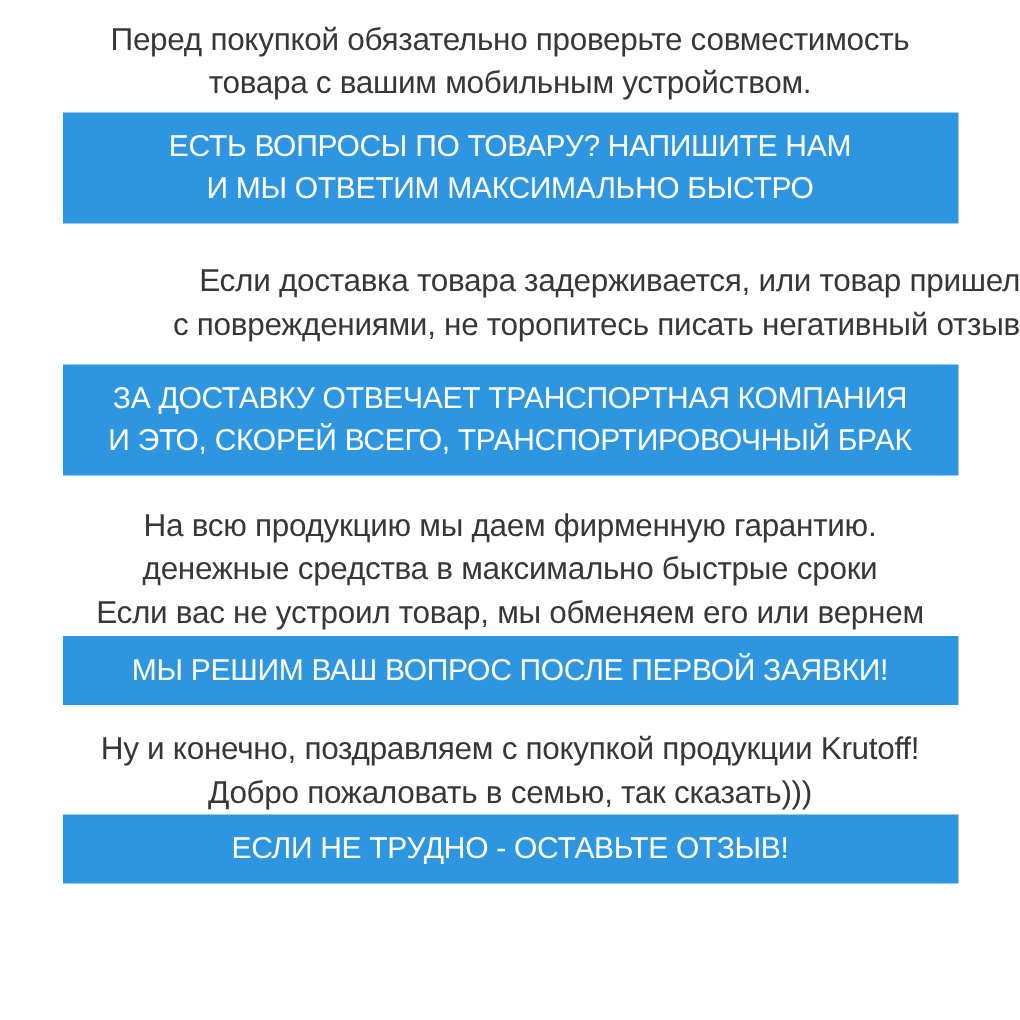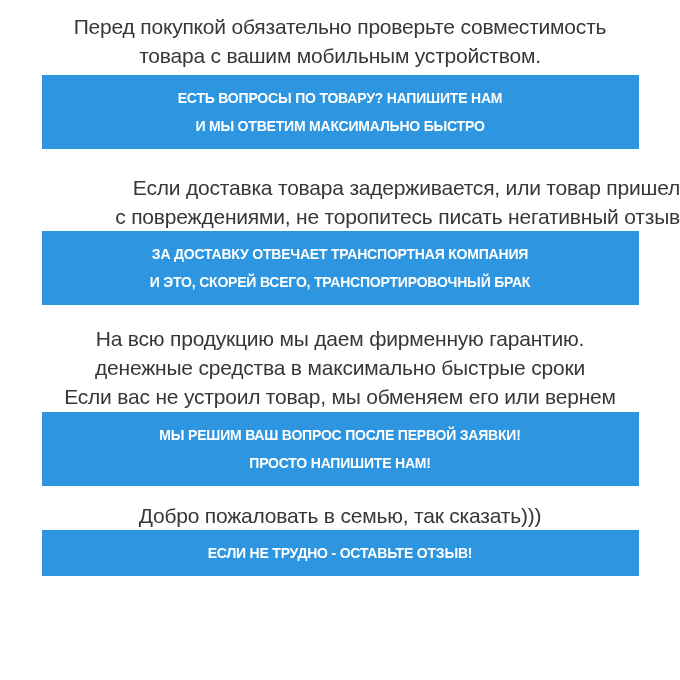--- a/index.html
+++ b/index.html
@@ -23,32 +23,32 @@
     line-height: 29px;
     letter-spacing: -0.2px;
     font-weight: 400;
   }
   .banner {
     width: 597px;
     box-sizing: border-box;
     background: var(--banner-blue, #2e96e0);
     color: var(--banner-text, #ffffff);
     text-align: center;
-    font-size: 14px;
+    font-size: 20px;
     line-height: 28px;
-    font-weight: 700;
+    font-weight: 400;
     letter-spacing: -0.2px;
     padding: 9px 0;
   }
   .text-line { display: block; white-space: nowrap; }
   
   .s1 { margin-top: 12px; }
   .s2 { margin-top: 5px;  }
   .s3 { margin-top: 24px; text-align: right; }
-  .s4 { margin-top: 0;  }
+  .s4 { margin-top: 12px;  }
   .s5 { margin-top: 19px; }
   .s6 { margin-top: 1px;  }
   .s7 { margin-top: 15px; }
   .s8 { margin-top: 0px;  }
 </style>
 </head>
 <body>
 
 <div class="poster">
 
@@ -73,24 +73,24 @@
   </div>
 
   <div class="text-block s5">
     <span class="text-line">На всю продукцию мы даем фирменную гарантию.</span>
     <span class="text-line">денежные средства в максимально быстрые сроки</span>
     <span class="text-line">Если вас не устроил товар, мы обменяем его или вернем</span>
   </div>
 
   <div class="banner s6">
     <span class="text-line">МЫ РЕШИМ ВАШ ВОПРОС ПОСЛЕ ПЕРВОЙ ЗАЯВКИ!</span>
-    <span class="text-line">ПРОСТО НАПИШИТЕ НАМ!</span>
   </div>
 
   <div class="text-block s7">
+    <span class="text-line">Ну и конечно, поздравляем с покупкой продукции Krutoff!</span>
     <span class="text-line">Добро пожаловать в семью, так сказать)))</span>
   </div>
 
   <div class="banner s8">
     <span class="text-line">ЕСЛИ НЕ ТРУДНО - ОСТАВЬТЕ ОТЗЫВ!</span>
   </div>
 
 </div>
 
 </body></html>

